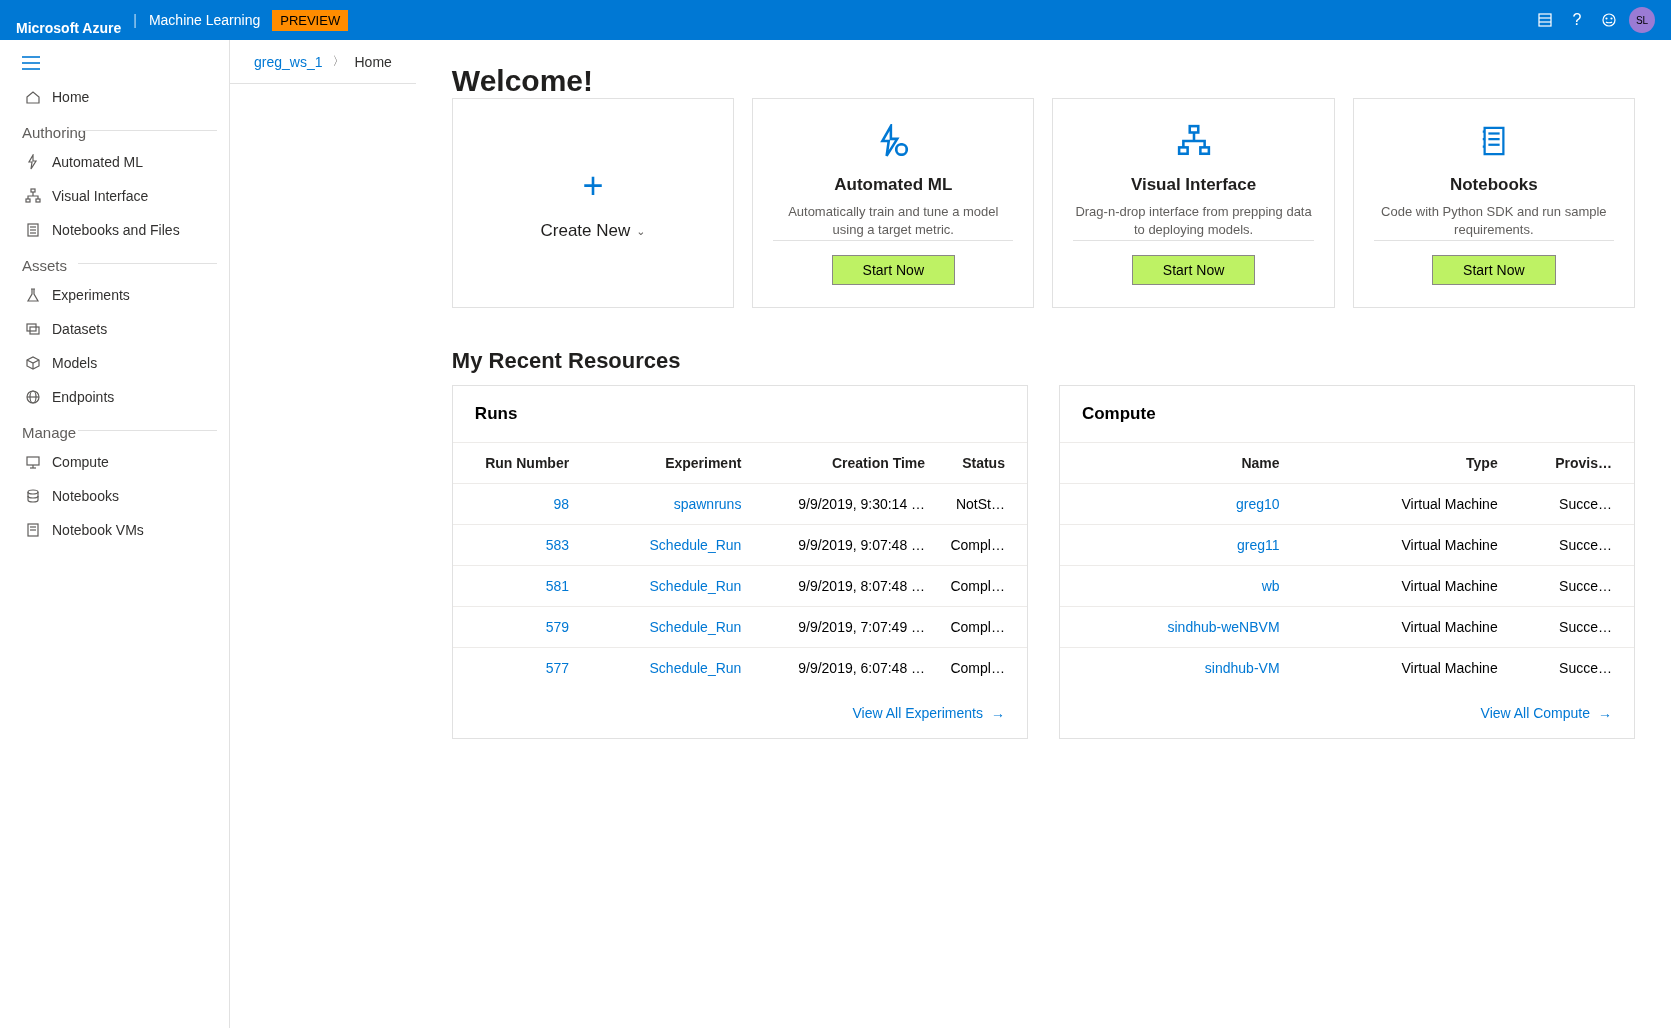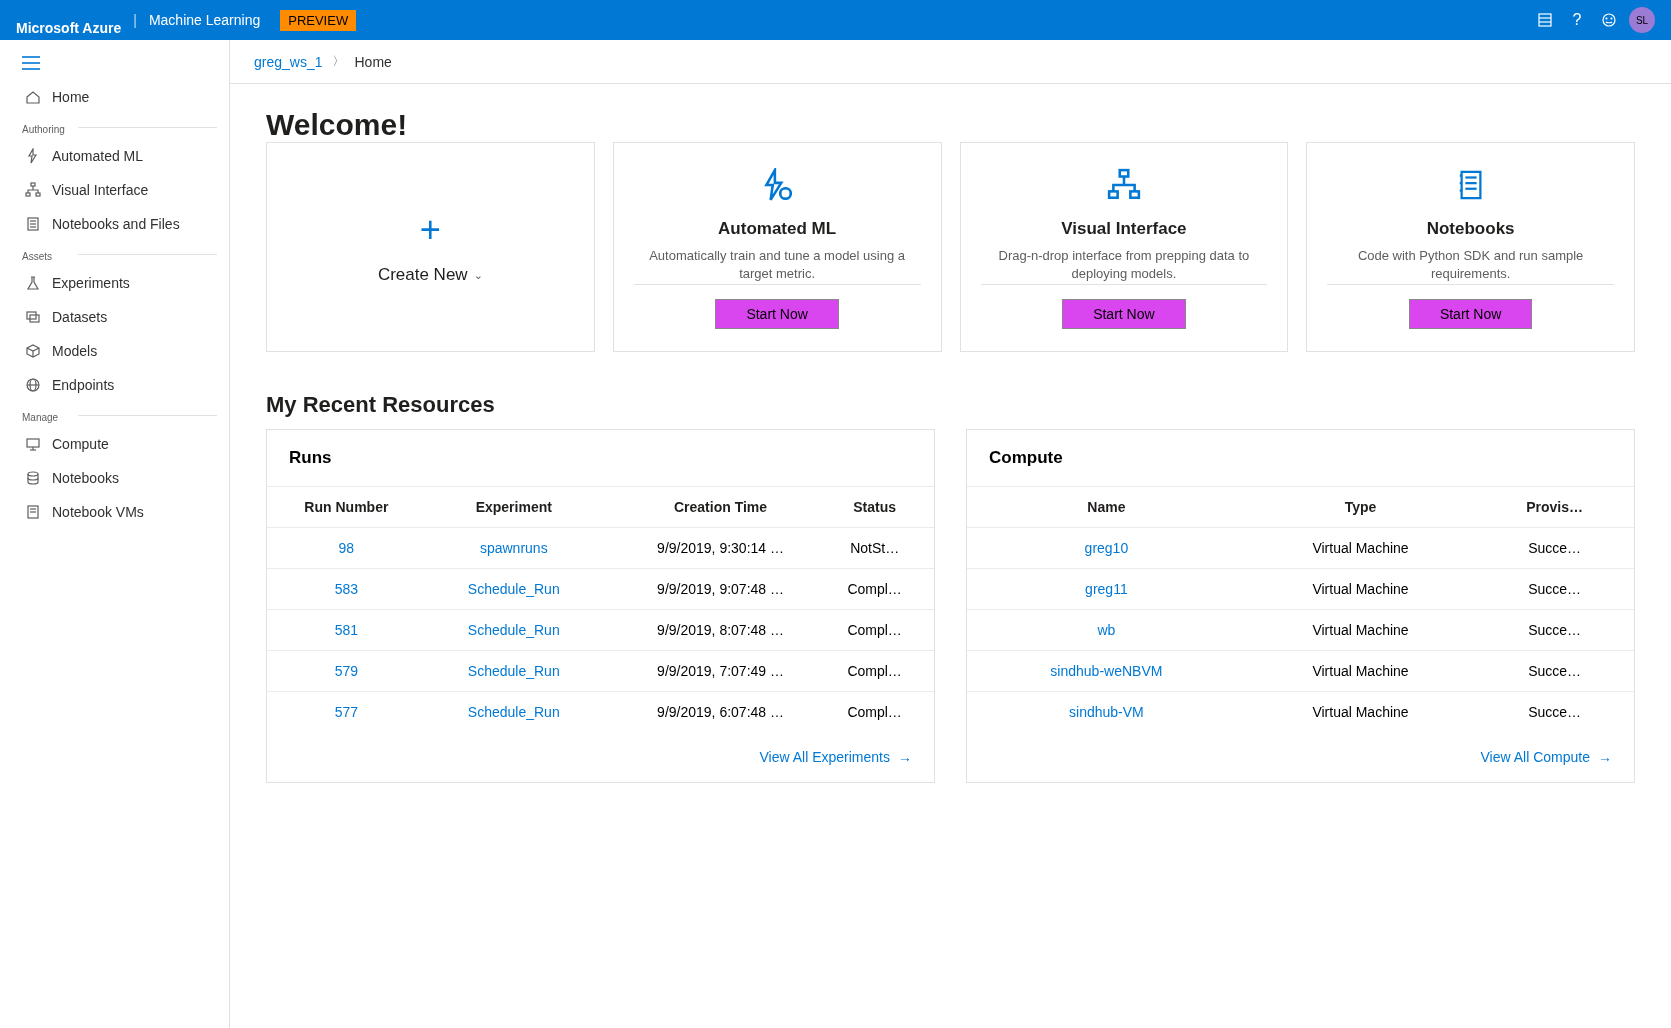--- a/index.html
+++ b/index.html
@@ -2,61 +2,61 @@
 <html><head>
 <meta charset="utf-8">
 <style>
 * { box-sizing: border-box; margin: 0; padding: 0; font-family: "Segoe UI", -apple-system, sans-serif; }
 html, body { height: 100%; width: 100%; overflow: hidden; background: #fff; }
 
 .topbar { height: 40px; background: #0078d4; display: flex; align-items: center; padding: 0 16px; color: #fff; font-size: 14px; }
 .topbar .brand { font-weight: 600; margin-top: 15px; }
 .topbar .sep { margin: 0 12px; opacity: 0.7; }
 .topbar .product { font-weight: 400; }
-.topbar .preview { background: #ff8c00; color: #000; padding: 3px 8px; margin-left: 20px; font-size: 13px; }
+.topbar .preview { background: #ff8c00; color: #000; padding: 3px 8px; margin-left: 12px; font-size: 13px; }
 .topbar .spacer { flex: 1; }
 .topbar .ticon { width: 32px; height: 32px; display: flex; align-items: center; justify-content: center; cursor: pointer; font-size: 16px; }
 .topbar .avatar { width: 26px; height: 26px; border-radius: 50%; background: #9b7bd4; display: flex; align-items: center; justify-content: center; font-size: 10px; color: #000; margin-left: 4px; }
 
 .shell { display: flex; height: calc(100% - 40px); }
 
 .sidebar { width: 230px; border-right: 1px solid #e1e1e1; padding: 10px 0; overflow-y: auto; }
 .sidebar .hamburger { padding: 6px 22px 10px; font-size: 18px; color: #0078d4; cursor: pointer; }
 .sidebar .navitem { display: flex; align-items: center; padding: 9px 22px; font-size: 14px; color: #323130; cursor: pointer; }
 .sidebar .navitem .icon { width: 22px; display: inline-flex; align-items: center; justify-content: center; color: #605e5c; margin-right: 8px; }
-.sidebar .section { font-size: 10px; color: #605e5c; padding: 10px 22px 4px; position: relative; }
+.sidebar .section { font-size: 15px; color: #605e5c; padding: 10px 22px 4px; position: relative; }
 .sidebar .section::after { content:""; position:absolute; left:78px; right:12px; top:50%; border-top:1px solid #e1e1e1; }
 
-.main { flex: 1; display: flex; flex-direction: column; overflow: hidden; }
+.main { flex: 1; display: flex; flex-direction: row; overflow: hidden; }
 .breadcrumb { height: 44px; display: flex; align-items: center; padding: 0 24px; border-bottom: 1px solid #e1e1e1; font-size: 14px; }
 .breadcrumb a { color: #0078d4; text-decoration: none; }
 .breadcrumb .chev { margin: 0 10px; color: #605e5c; font-size: 12px; }
 .breadcrumb .cur { color: #323130; }
 
 .content { flex: 1; overflow-y: auto; padding: 24px 36px 40px; }
 .welcome { font-size: 30px; font-weight: 600; color: #201f1e; }
 
 .cards { display: flex; gap: 18px; margin-bottom: 40px; }
 .card { flex: 1; border: 1px solid #e1e1e1; padding: 22px 20px; display: flex; flex-direction: column; align-items: center; text-align: center; min-height: 210px; }
 .card .bigicon { height: 40px; display:flex; align-items:center; justify-content:center; color:#0078d4; margin-bottom:14px; }
 .card h3 { font-size: 17px; font-weight: 600; margin-bottom: 8px; color:#201f1e; }
 .card p { font-size: 13px; color: #605e5c; line-height: 1.4; flex:1; }
-.card .startbtn { border: 1px solid #8a8886; background:#d946ef; padding: 6px 30px; font-size: 14px; cursor:pointer; }
+.card .startbtn { border: 1px solid #8a8886; background:#bef264; padding: 6px 30px; font-size: 14px; cursor:pointer; }
 .card.create { justify-content: center; }
 .card.create .plus { font-size: 36px; color:#0078d4; font-weight:200; }
 .card.create .lbl { font-size: 17px; margin-top:14px; color:#201f1e; display:flex; align-items:center; gap:6px; }
 .card.create .chevd { font-size:11px; color:#605e5c; }
 .card hr { width:100%; border:none; border-top:1px solid #e1e1e1; margin-bottom:14px; }
 
 .recent-h { font-size: 22px; font-weight: 600; margin-bottom: 11px; color:#201f1e; }
 .panels { display: flex; gap: 31px; }
 .panel { flex: 1; border: 1px solid #e1e1e1; }
 .panel .ptitle { font-size: 17px; font-weight:600; padding: 18px 22px; }
 .tbl { width: 100%; border-collapse: collapse; }
-.tbl th, .tbl td { text-align: center; padding: 12px 10px; font-size: 14px; border-top: 1px solid #edebe9; white-space: nowrap; overflow:hidden; text-overflow: ellipsis; }
+.tbl th, .tbl td { text-align: right; padding: 12px 10px; font-size: 14px; border-top: 1px solid #edebe9; white-space: nowrap; overflow:hidden; text-overflow: ellipsis; }
 .tbl th { font-weight:600; color:#201f1e; }
 .tbl th:first-child, .tbl td:first-child { padding-left:22px; }
 .tbl th:last-child, .tbl td:last-child { padding-right:22px; }
 .tbl a { color:#0078d4; text-decoration:none; }
 .viewall { text-align:right; padding: 16px 22px; }
 .viewall a { color:#0078d4; text-decoration:none; font-size:14px; display:inline-flex; align-items:center; gap:8px; }
 
 .tbl col.c-run { width: 22%; }
 .tbl col.c-exp { width: 30%; }
 .tbl col.c-time { width: 32%; }

